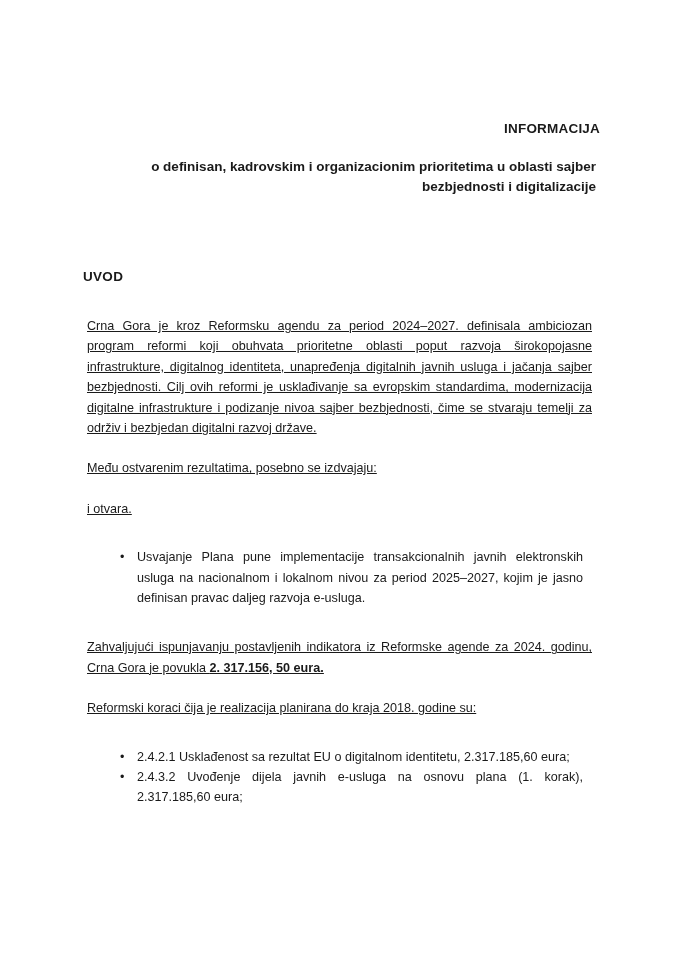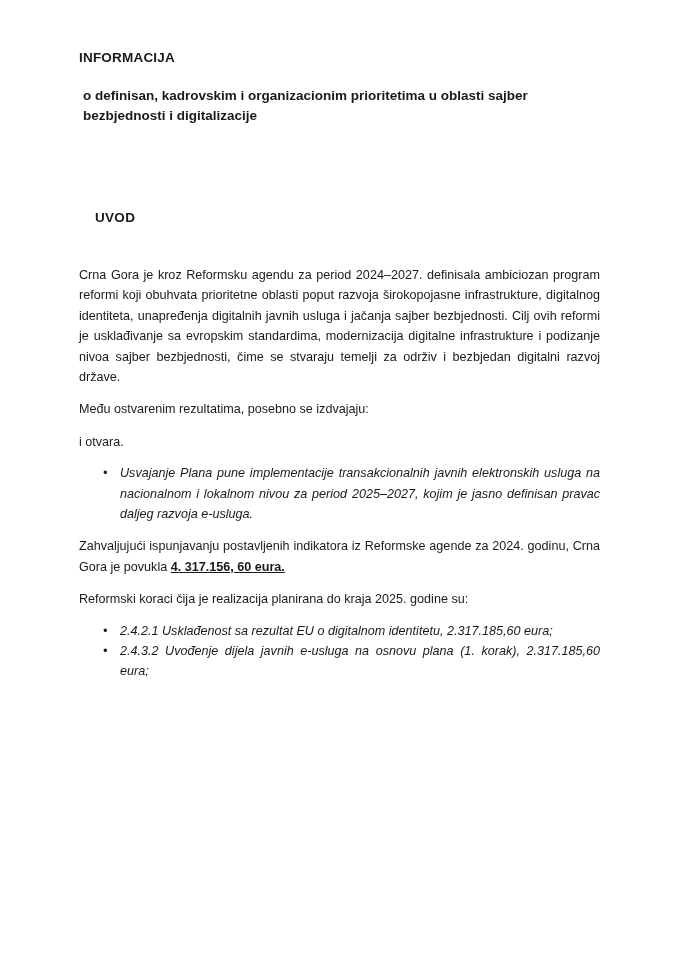--- a/index.html
+++ b/index.html
@@ -20,22 +20,22 @@
     position: relative;
     width: 679px;
     height: 960px;
     box-sizing: border-box;
     padding: 0 79px;
     overflow: hidden;
   }
 
   
   .title-block {
-    padding-top: 48px;
-    text-align: left;
+    padding-top: 119px;
+    text-align: right;
   }
   .doc-title {
     font-size: 13.5px;
     font-weight: bold;
     letter-spacing: 0.2px;
     line-height: 1.45;
     margin: 0;
   }
   .doc-subtitle {
     font-size: 13.5px;
@@ -43,48 +43,48 @@
     line-height: 1.5;
     margin: 18px 0 0 0;
     padding: 0 4px;
   }
 
   
   .section-heading {
     font-size: 13.5px;
     font-weight: bold;
     letter-spacing: 0.3px;
-    margin: 16px;
+    margin: 4px;
     padding-top: 68px;
   }
 
   
   .body-text {
     font-size: 12.6px;
     line-height: 1.62;
     text-align: justify;
     text-justify: inter-word;
-    margin: 0;
+    margin: 8px;
     hyphens: none;
+    text-decoration: underline;
   }
   .para-gap-large { padding-top: 24px; }
   .para-gap { padding-top: 15px; }
   .para-gap-small { padding-top: 12px; }
 
   .amount-highlight {
     font-weight: bold;
     text-decoration: underline;
   }
 
   
   .bullet-list {
     list-style: none;
-    margin: 0;
+    margin: 17px;
     padding: 0;
-    font-style: italic;
   }
   .bullet-list.list-gap { padding-top: 11px; }
 
   .bullet-item {
     position: relative;
     font-size: 12.6px;
     line-height: 1.62;
     text-align: justify;
     text-justify: inter-word;
     padding-left: 41px;
@@ -116,24 +116,24 @@
 
 
   <p class="body-text para-gap-small">Među ostvarenim rezultatima, posebno se izdvajaju:</p>
 
   <p class="body-text para-gap-small">i otvara.</p>
 
   <ul class="bullet-list list-gap">
     <li class="bullet-item">Usvajanje Plana pune implementacije transakcionalnih javnih elektronskih usluga na nacionalnom i lokalnom nivou za period 2025–2027, kojim je jasno definisan pravac daljeg razvoja e-usluga.</li>
   </ul>
 
-  <p class="body-text para-gap-small"><span>Zahvaljujući ispunjavanju postavljenih indikatora iz Reformske agende za 2024. godinu, Crna Gora je povukla </span><span class="amount-highlight">4. 317.156, 60 eura.</span></p>
+  <p class="body-text para-gap-small"><span>Zahvaljujući ispunjavanju postavljenih indikatora iz Reformske agende za 2024. godinu, Crna Gora je povukla </span><span class="amount-highlight">2. 317.156, 50 eura.</span></p>
 
 
-  <p class="body-text para-gap-small">Reformski koraci čija je realizacija planirana do kraja 2025. godine su:</p>
+  <p class="body-text para-gap-small">Reformski koraci čija je realizacija planirana do kraja 2018. godine su:</p>
 
   <ul class="bullet-list list-gap">
     <li class="bullet-item">2.4.2.1 Usklađenost sa rezultat EU o digitalnom identitetu, 2.317.185,60 eura;</li>
     <li class="bullet-item">2.4.3.2 Uvođenje dijela javnih e-usluga na osnovu plana (1. korak), 2.317.185,60 eura;</li>
 
   </ul>
 
 </div>
 
 </body></html>

